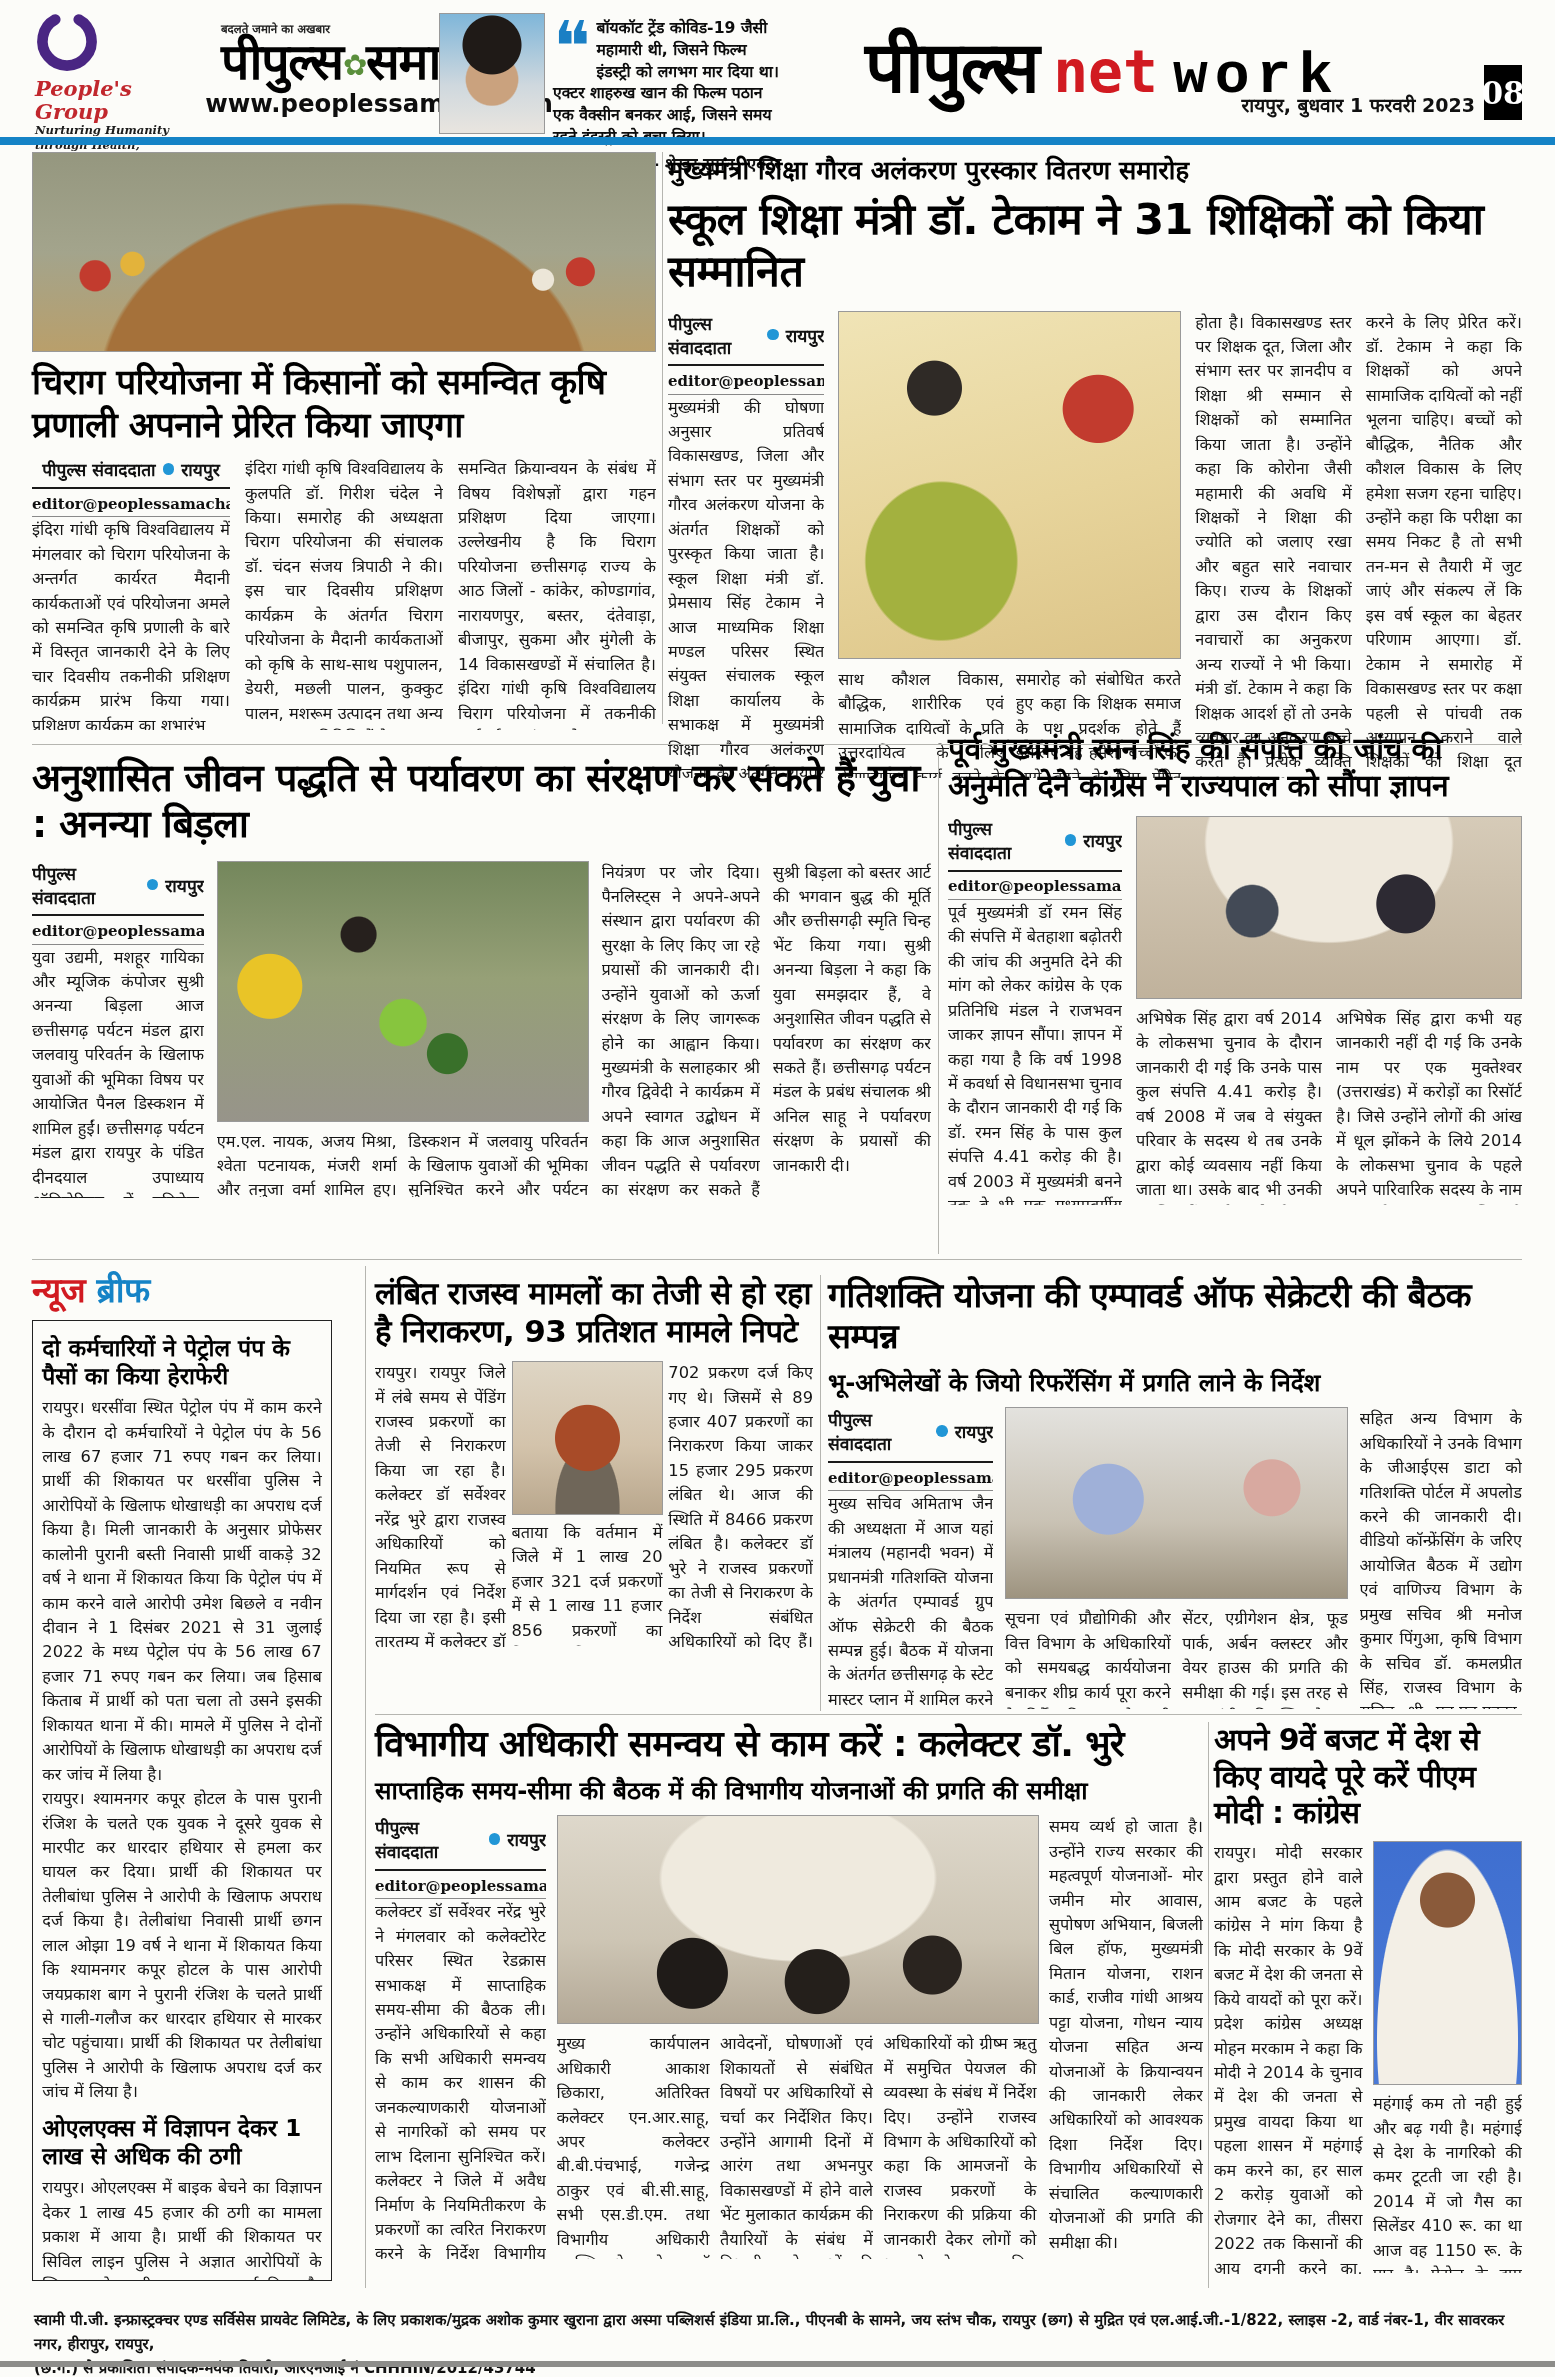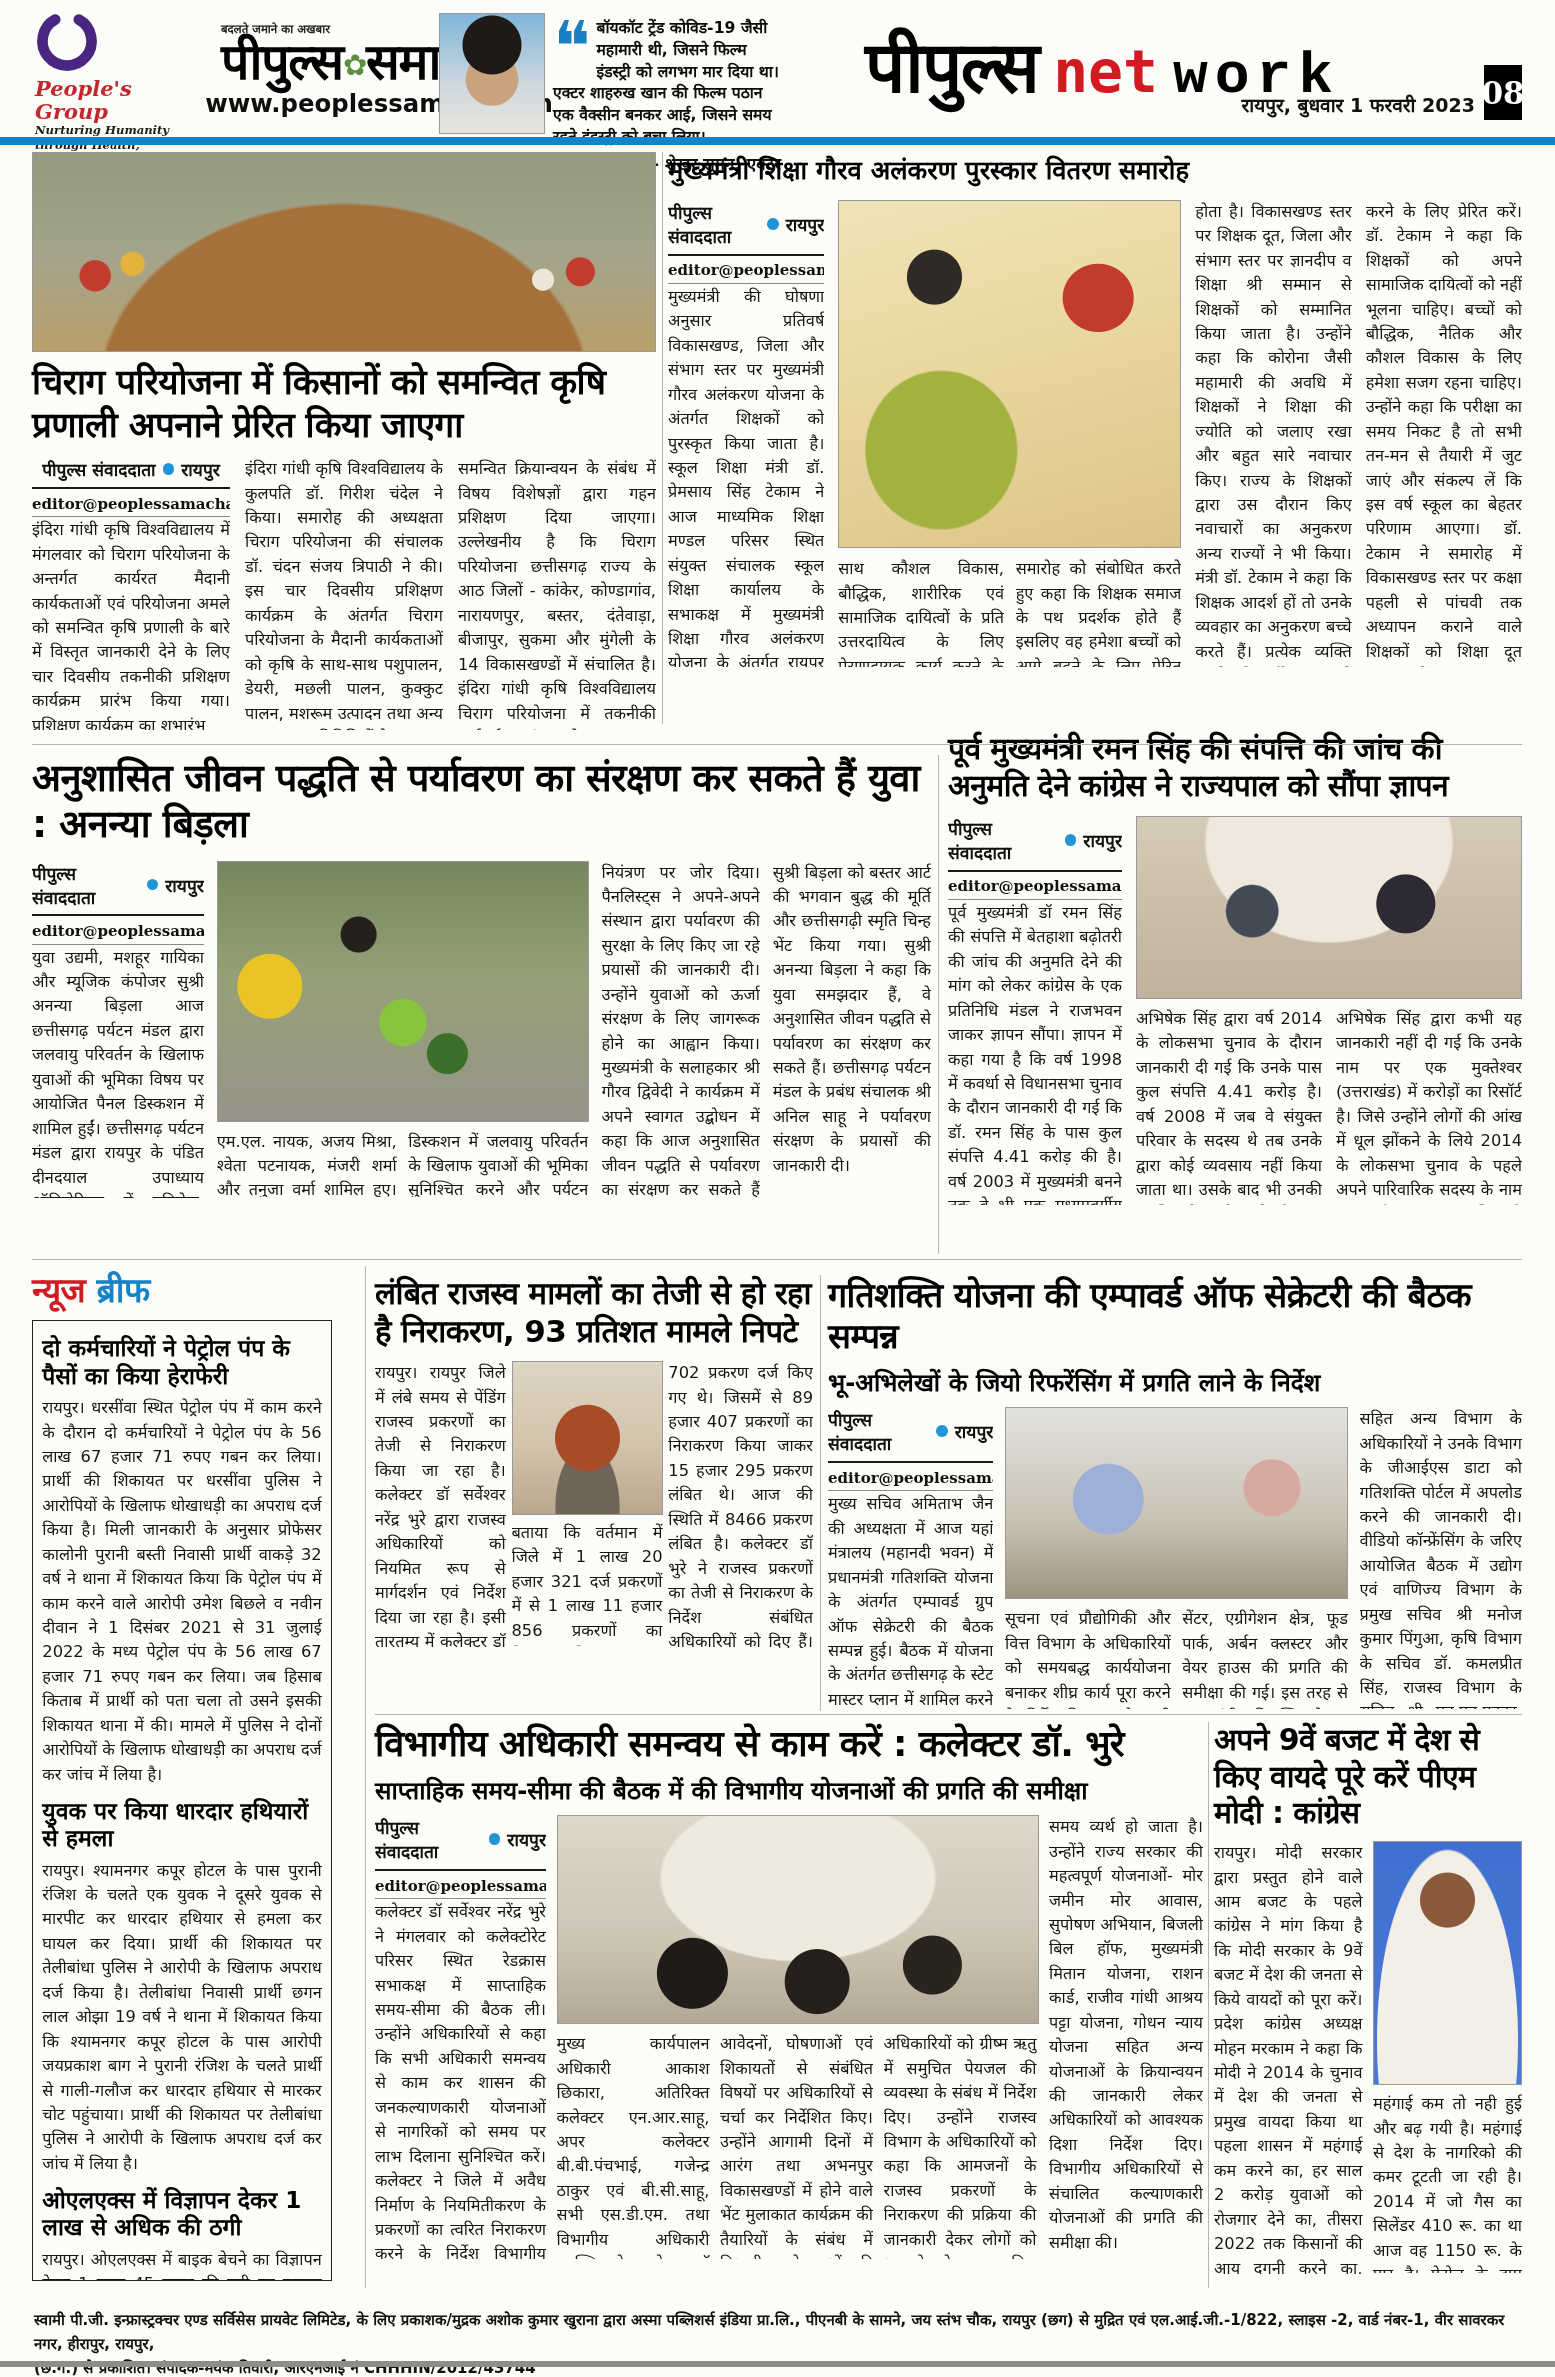--- a/index.html
+++ b/index.html
@@ -154,20 +154,21 @@
         </div>
         <div class="body-text">इंदिरा गांधी कृषि विश्वविद्यालय में मंगलवार को चिराग परियोजना के अन्तर्गत कार्यरत मैदानी कार्यकताओं एवं परियोजना अमले को समन्वित कृषि प्रणाली के बारे में विस्तृत जानकारी देने के लिए चार दिवसीय तकनीकी प्रशिक्षण कार्यक्रम प्रारंभ किया गया। प्रशिक्षण कार्यक्रम का शुभारंभ</div>
       </div>
       <div class="body-text clip" style="width:198px;height:273px;">इंदिरा गांधी कृषि विश्वविद्यालय के कुलपति डॉ. गिरीश चंदेल ने किया। समारोह की अध्यक्षता चिराग परियोजना की संचालक डॉ. चंदन संजय त्रिपाठी ने की। इस चार दिवसीय प्रशिक्षण कार्यक्रम के अंतर्गत चिराग परियोजना के मैदानी कार्यकताओं को कृषि के साथ-साथ पशुपालन, डेयरी, मछली पालन, कुक्कुट पालन, मशरूम उत्पादन तथा अन्य आयमूलक गतिविधियों के</div>
       <div class="body-text clip" style="width:198px;height:273px;">समन्वित क्रियान्वयन के संबंध में विषय विशेषज्ञों द्वारा गहन प्रशिक्षण दिया जाएगा। उल्लेखनीय है कि चिराग परियोजना छत्तीसगढ़ राज्य के आठ जिलों - कांकेर, कोण्डागांव, नारायणपुर, बस्तर, दंतेवाड़ा, बीजापुर, सुकमा और मुंगेली के 14 विकासखण्डों में संचालित है। इंदिरा गांधी कृषि विश्वविद्यालय चिराग परियोजना में तकनीकी मार्गदर्शन एवं सहयोग प्रदान कर रहा है।</div>
     </div>
   </div>
 
   <div class="abs" style="left:668px;top:152px;width:854px;">
     <div class="kicker center" style="font-size:25.6px;">मुख्यमंत्री शिक्षा गौरव अलंकरण पुरस्कार वितरण समारोह</div>
+    <div class="headline center" style="font-size:43px;margin-top:5.8px;">स्कूल शिक्षा मंत्री डॉ. टेकाम ने 31 शिक्षिकों को किया सम्मानित</div>
     <div class="cols clip" style="gap:14px;margin-top:12.8px;height:467px;">
       <div class="clip" style="width:158px;height:467px;">
         <div class="byline">
           <div class="byline-row">
             <span>पीपुल्स संवाददाता</span>
             <span class="byline-dot"></span>
             <span>रायपुर</span>
           </div>
           <div class="byline-email">editor@peoplessamachar.co.in</div>
         </div>
@@ -239,21 +240,20 @@
     <div class="nb-title">
       <span class="nb-red">न्यूज</span>
       <span class="nb-blue">ब्रीफ</span>
     </div>
     <div class="clip" style="border:1.7px solid #222;margin-top:8.1px;padding:3.5px 9.3px 9.3px;height:961px;box-sizing:border-box;">
       <div>
         <div class="brief-heading">दो कर्मचारियों ने पेट्रोल पंप के पैसों का किया हेराफेरी</div>
         <div class="body-text">रायपुर। धरसींवा स्थित पेट्रोल पंप में काम करने के दौरान दो कर्मचारियों ने पेट्रोल पंप के 56 लाख 67 हजार 71 रुपए गबन कर लिया। प्रार्थी की शिकायत पर धरसींवा पुलिस ने आरोपियों के खिलाफ धोखाधड़ी का अपराध दर्ज किया है। मिली जानकारी के अनुसार प्रोफेसर कालोनी पुरानी बस्ती निवासी प्रार्थी वाकड़े 32 वर्ष ने थाना में शिकायत किया कि पेट्रोल पंप में काम करने वाले आरोपी उमेश बिछले व नवीन दीवान ने 1 दिसंबर 2021 से 31 जुलाई 2022 के मध्य पेट्रोल पंप के 56 लाख 67 हजार 71 रुपए गबन कर लिया। जब हिसाब किताब में प्रार्थी को पता चला तो उसने इसकी शिकायत थाना में की। मामले में पुलिस ने दोनों आरोपियों के खिलाफ धोखाधड़ी का अपराध दर्ज कर जांच में लिया है।</div>
       </div>
       <div>
-        <div class="brief-heading">युवक पर किया धारदार हथियारों से हमला</div>
         <div class="body-text">रायपुर। श्यामनगर कपूर होटल के पास पुरानी रंजिश के चलते एक युवक ने दूसरे युवक से मारपीट कर धारदार हथियार से हमला कर घायल कर दिया। प्रार्थी की शिकायत पर तेलीबांधा पुलिस ने आरोपी के खिलाफ अपराध दर्ज किया है। तेलीबांधा निवासी प्रार्थी छगन लाल ओझा 19 वर्ष ने थाना में शिकायत किया कि श्यामनगर कपूर होटल के पास आरोपी जयप्रकाश बाग ने पुरानी रंजिश के चलते प्रार्थी से गाली-गलौज कर धारदार हथियार से मारकर चोट पहुंचाया। प्रार्थी की शिकायत पर तेलीबांधा पुलिस ने आरोपी के खिलाफ अपराध दर्ज कर जांच में लिया है।</div>
       </div>
       <div>
         <div class="brief-heading">ओएलएक्स में विज्ञापन देकर 1 लाख से अधिक की ठगी</div>
         <div class="body-text">रायपुर। ओएलएक्स में बाइक बेचने का विज्ञापन देकर 1 लाख 45 हजार की ठगी का मामला प्रकाश में आया है। प्रार्थी की शिकायत पर सिविल लाइन पुलिस ने अज्ञात आरोपियों के खिलाफ धोखाधड़ी का अपराध दर्ज किया है। आरोपियों ने बाइक का विज्ञापन ओएलएक्स में देकर प्रार्थी से रुपए ऑनलाइन जमा करा कर धोखाधड़ी किया है।</div>
       </div>
     </div>
   </div>
 
   <div class="abs" style="left:375px;top:1275px;width:438px;">

